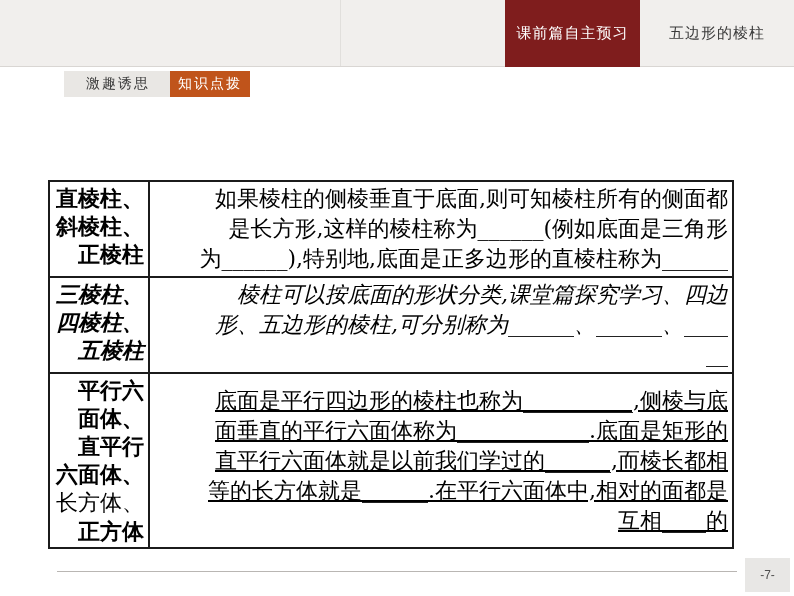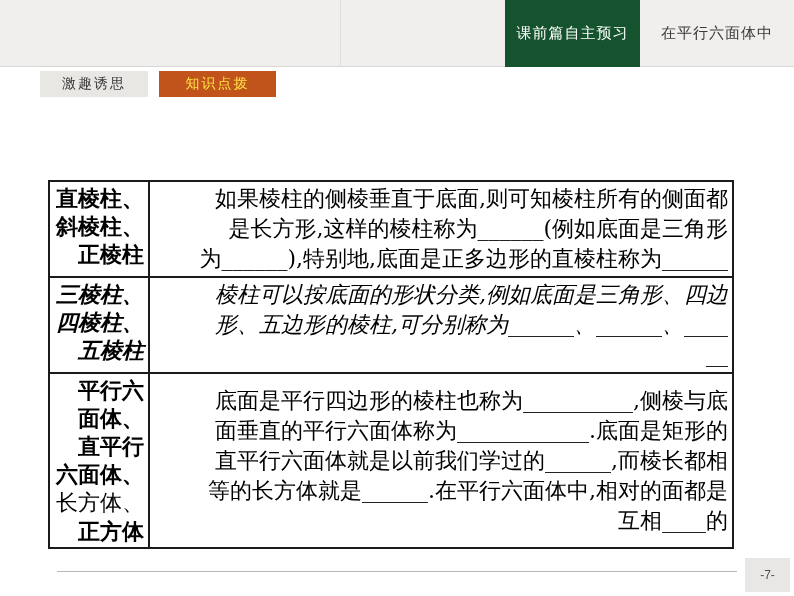--- a/index.html
+++ b/index.html
@@ -12,87 +12,87 @@
     position:absolute; left:0; top:0; width:794px; height:67px;
     background:#f1efed; border-bottom:1px solid #d9d6d3; box-sizing:border-box;
   }
   .topbar-divider {
     position:absolute; left:340px; top:0; width:1px; height:66px; background:#e1dfdc;
   }
   .tab {
     position:absolute; top:0; height:67px; display:flex; align-items:center;
     justify-content:center; font-size:15px; cursor:default; letter-spacing:1px;
   }
-  .tab-active { left:505px; width:135px; background:#14532d; color:#ffffff; }
+  .tab-active { left:505px; width:135px; background:#7f1d1d; color:#ffffff; }
   .tab-inactive { left:640px; width:154px; color:#3a3a3a; }
   
   .btn {
     position:absolute; top:71px; height:26px; display:flex; align-items:center;
-    justify-content:center; font-size:14px; letter-spacing:2px;
+    justify-content:center; font-size:14px; letter-spacing:2px;margin-left:24px;
   }
   .btn-plain  { left:40px;  width:108px; background:#e9e7e4; color:#3a3a3a; }
-  .btn-accent { left:159px; width:117px; background:#c0541b; color:#fde047; }
+  .btn-accent { left:146px; width:80px; background:#c0541b; color:#ffffff; }
   
   .ktable {
     position:absolute; left:48px; top:180px; width:686px;
     border-collapse:collapse; table-layout:fixed;
     font-family:"DejaVu Serif", serif; color:#000000;
   }
   .ktable th, .ktable td {
     border:2px solid #1b1b1b; vertical-align:top;
     white-space:pre-line; padding:2px 4px; box-sizing:border-box;
     font-size:22px; text-align:right;
   }
   .ktable th { width:100px; font-weight:bold; line-height:28px; }
   .ktable td { line-height:30px; }
   .ktable th span { white-space:pre-line; }
   .row1 { height:92px; }
   .row2 { height:91px;font-style:italic; }
   .row3 { height:168px;margin-top:20px; }
-  .pad-top { padding-top:12px !important; }
+  .pad-top { padding-top:12px !important;text-decoration:underline; }
   .light { font-weight:normal; }
   
   .footer-line {
     position:absolute; left:57px; top:571px; width:680px; height:1px; background:#b9b6b3;
   }
   .page-num {
     position:absolute; left:745px; top:558px; width:45px; height:34px;
     background:#e8e7e5; color:#4f4f4f; font-size:12px;
     display:flex; align-items:center; justify-content:center;
   }
 </style>
 </head>
 <body>
 
 <div class="slide">
 
   <div class="topbar">
     <div class="topbar-divider"></div>
     <div class="tab tab-active">课前篇自主预习</div>
-    <div class="tab tab-inactive">在平行六面体中</div>
+    <div class="tab tab-inactive">五边形的棱柱</div>
   </div>
 
   <div class="btn btn-plain">激趣诱思</div>
   <div class="btn btn-accent">知识点拨</div>
 
   <table class="ktable">
     <tbody>
         <tr class="row1">
       <th>直棱柱、
 斜棱柱、
 正棱柱</th>
       <td>如果棱柱的侧棱垂直于底面,则可知棱柱所有的侧面都
 是长方形,这样的棱柱称为______(例如底面是三角形
 为______),特别地,底面是正多边形的直棱柱称为______</td>
     </tr>
     <tr class="row2">
       <th>三棱柱、
 四棱柱、
 五棱柱</th>
-      <td>棱柱可以按底面的形状分类,例如底面是三角形、四边
+      <td>棱柱可以按底面的形状分类,课堂篇探究学习、四边
 形、五边形的棱柱,可分别称为______、______、____
 __</td>
     </tr>
     <tr class="row3">
       <th><span>平行六
 面体、
 直平行
 六面体、
 </span><span class="light">长方体、
 </span><span>正方体</span></th>

